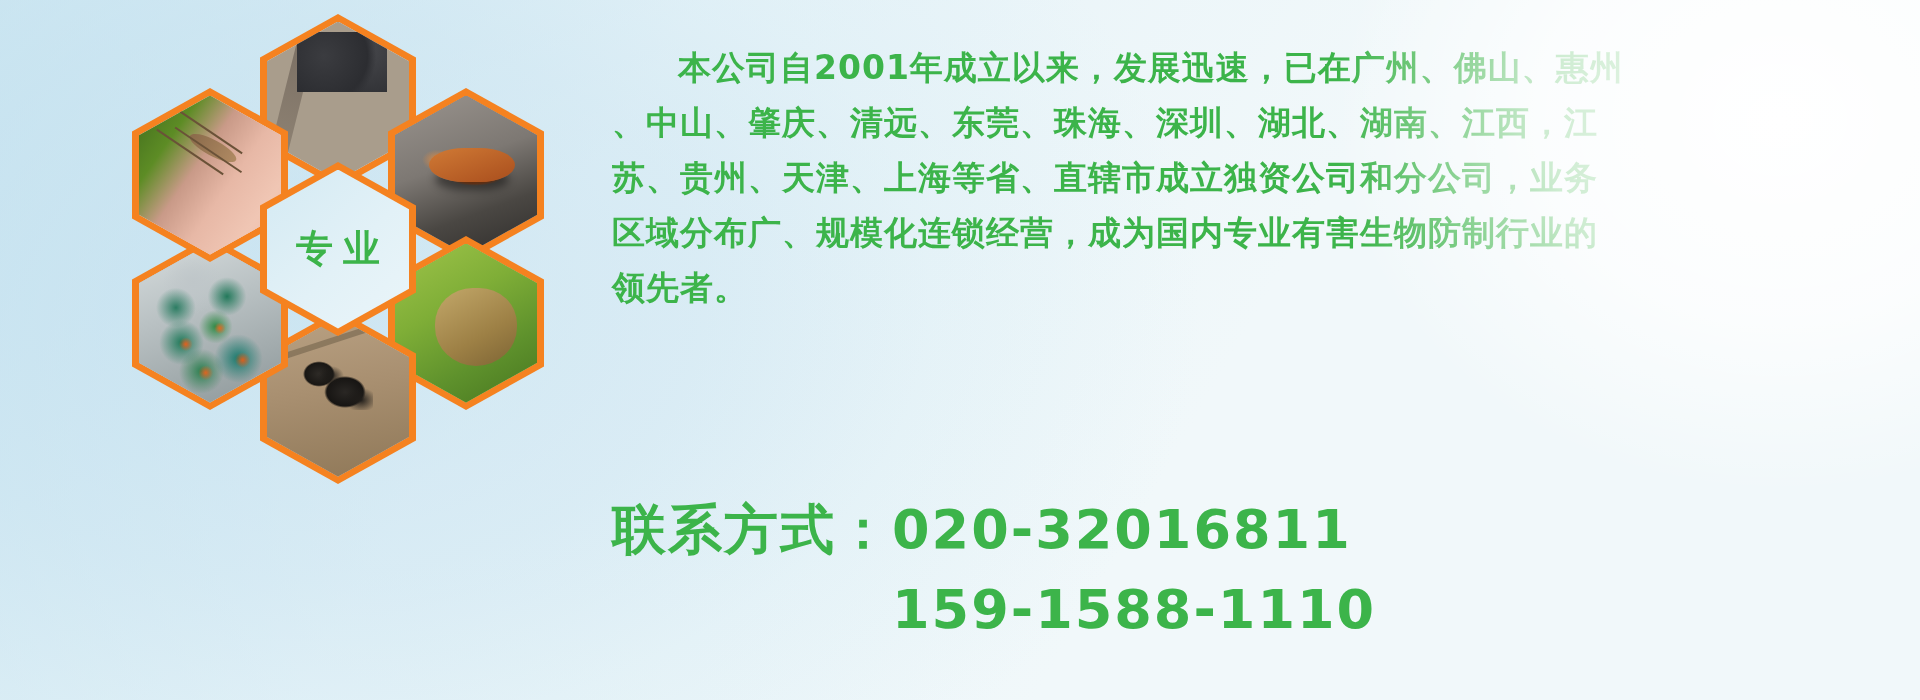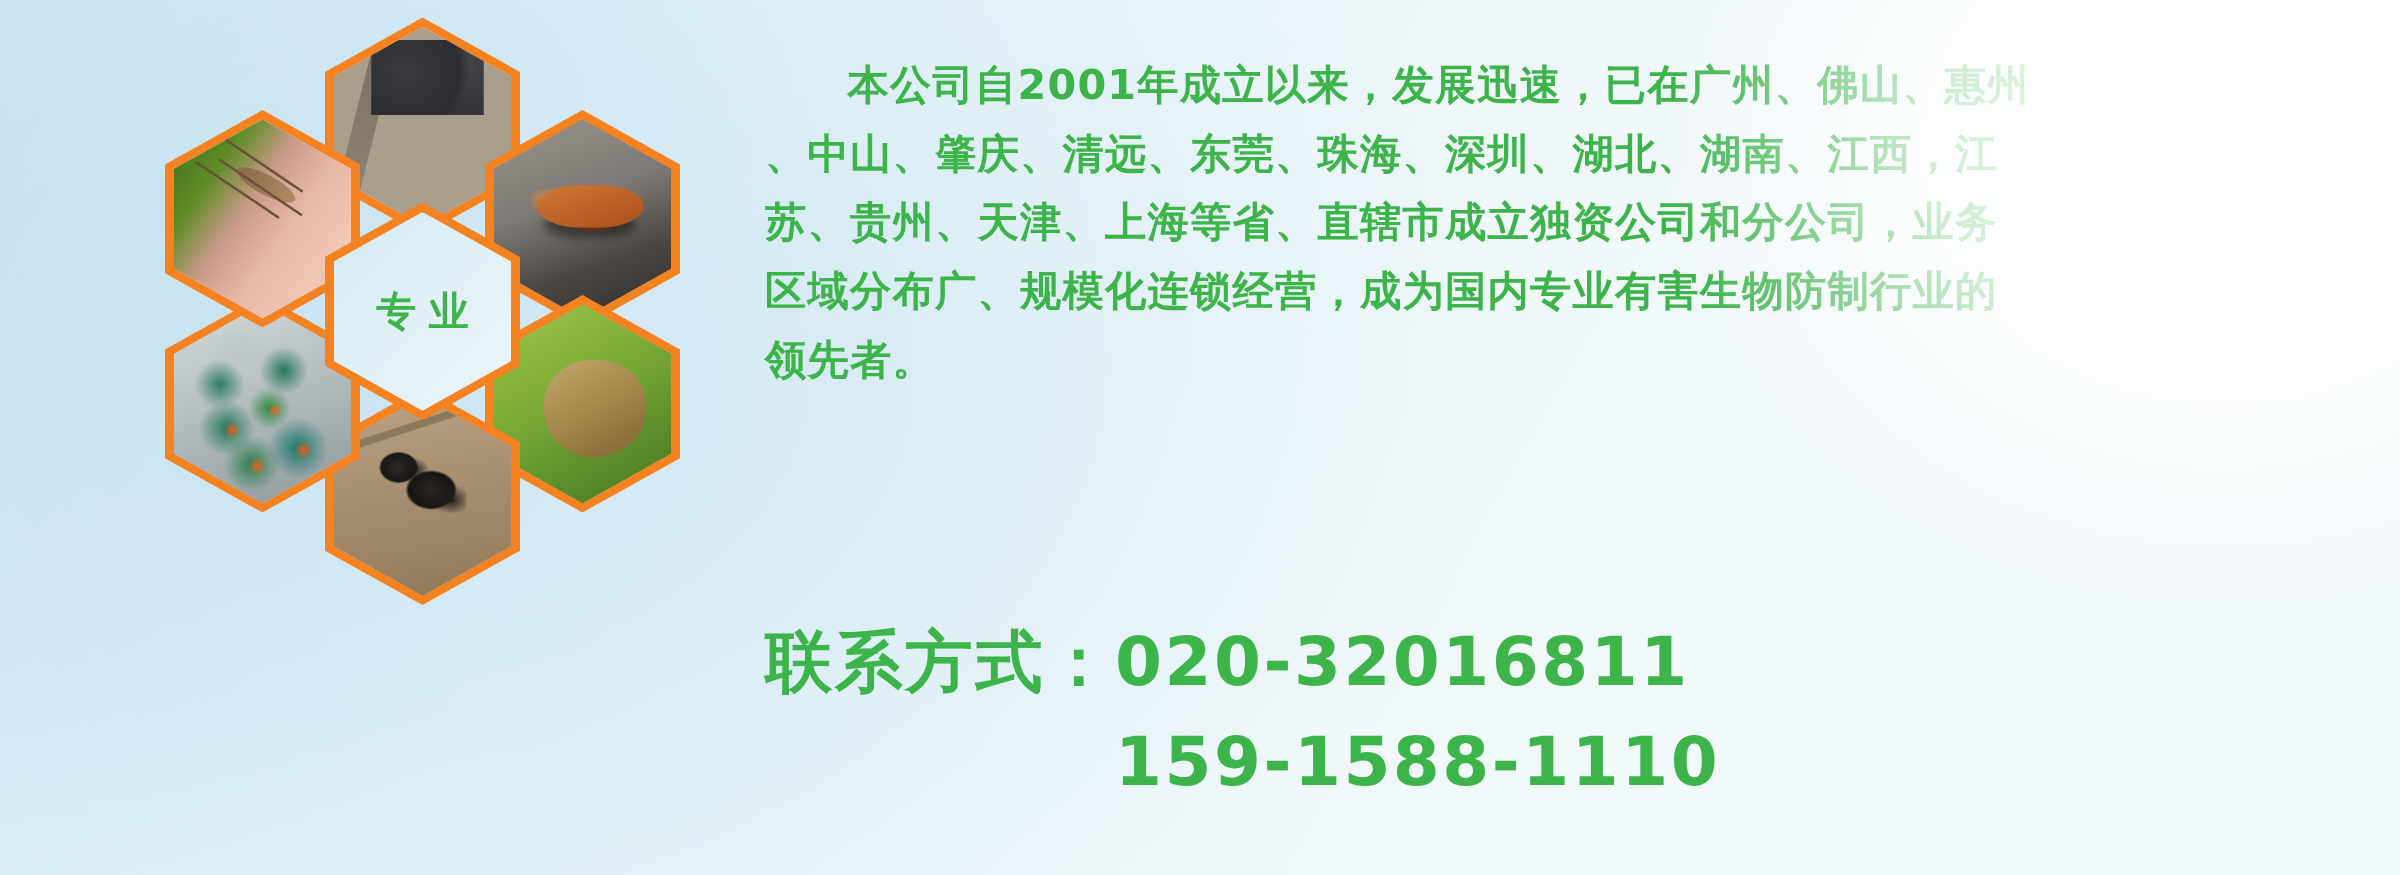--- a/index.html
+++ b/index.html
@@ -47,21 +47,21 @@
   .h-bot   {left:182px;top:310px;}
   .h-bl    {left:54px; top:236px;}
   .h-left  {left:54px; top:88px;}
   .h-center{left:182px;top:162px;}
 
   .h-center .inner{
     background:linear-gradient(135deg,#d4eaf3 0%,#e2f1f7 55%,#eaf5f9 100%);
     display:flex;flex-direction:column;align-items:center;justify-content:center;
   }
   .center-word{
-    color:#3cb44a;font-weight:bold;font-size:32px;letter-spacing:10px;
+    color:#3cb44a;font-weight:bold;font-size:37px;letter-spacing:10px;
     text-indent:10px;line-height:1.32;
     font-family:Liberation Sans, sans-serif;
   }
 
   
   .art.rats{
     background:
       radial-gradient(ellipse 30px 52px at 46px 78px,#6d6f74 0%,#56585d 55%,rgba(0,0,0,0) 70%),
       radial-gradient(ellipse 26px 46px at 96px 92px,#74767b 0%,#5a5c61 55%,rgba(0,0,0,0) 70%),
       linear-gradient(20deg,#9b8f7d 0%,#b0a характер 0%,#b3a694 40%,#a2968a 100%);

